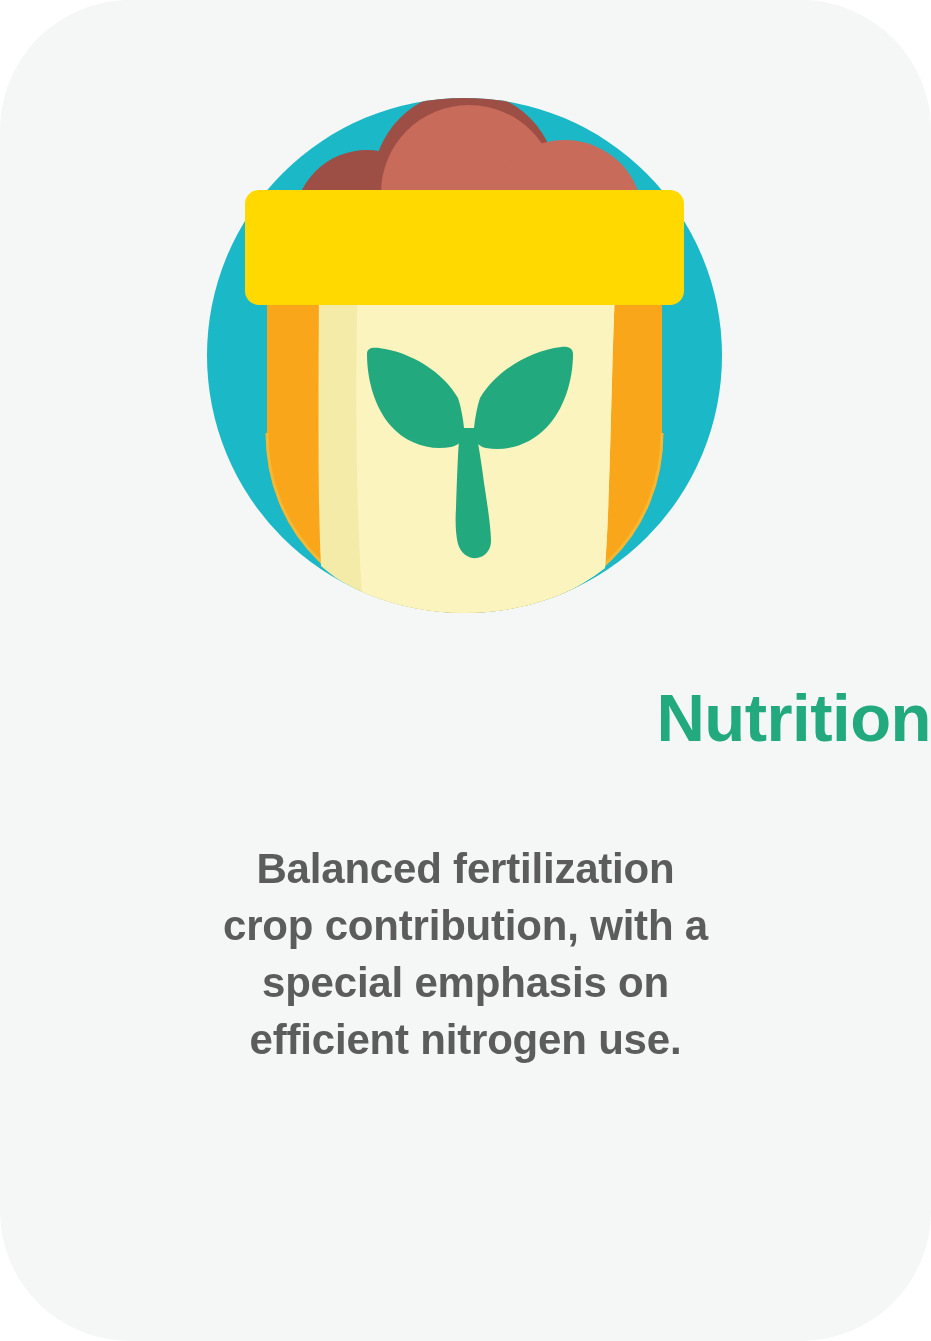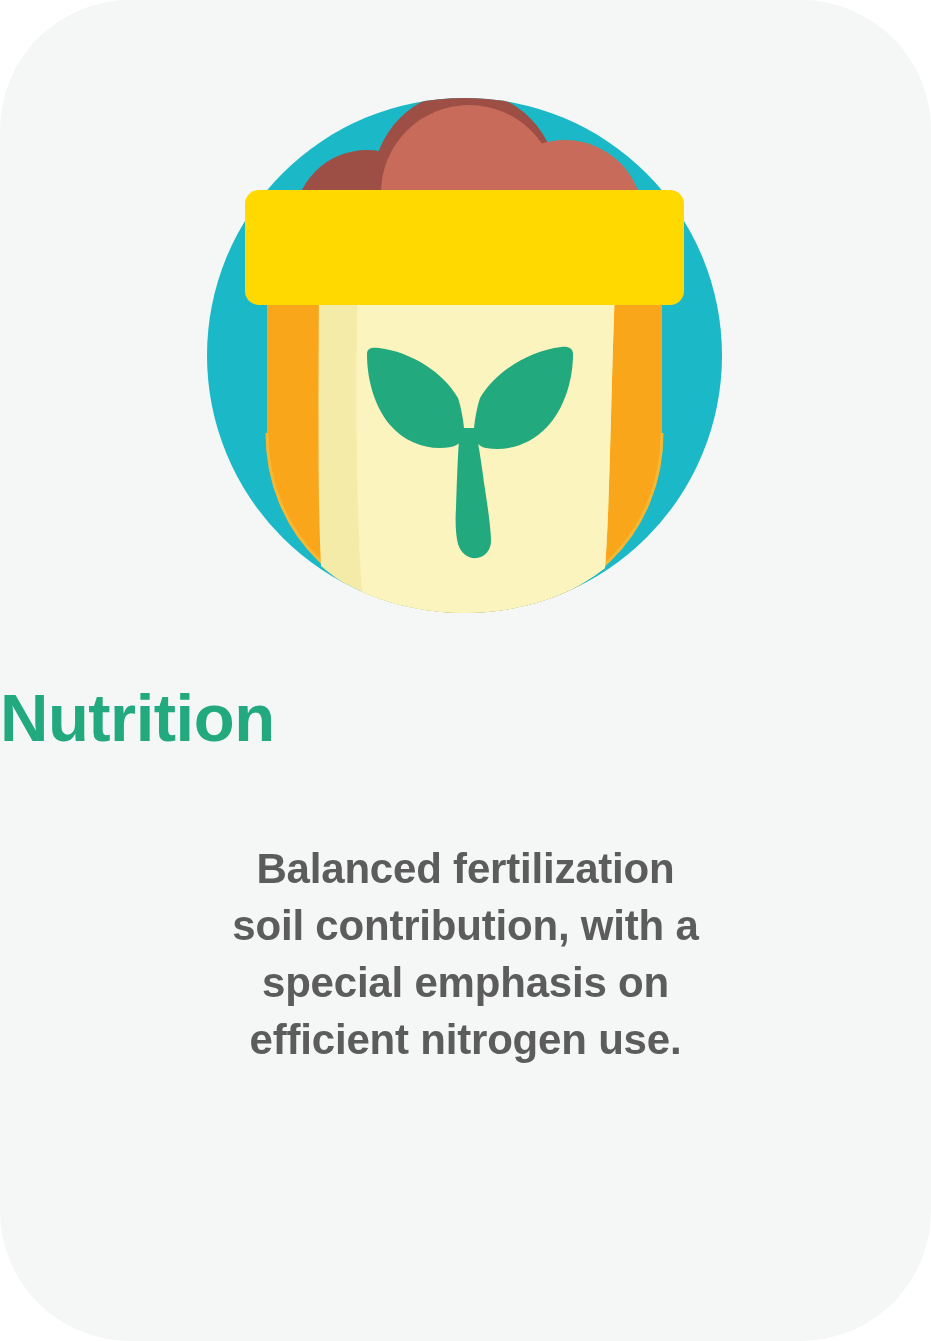--- a/index.html
+++ b/index.html
@@ -38,21 +38,21 @@
     width: 515px;
     height: 515px;
     overflow: visible;
   }
 
   .title {
     position: absolute;
     left: 0;
     top: 684px;
     width: 931px;
-    text-align: left;
+    text-align: right;
     font-size: 67px;
     font-weight: bold;
     letter-spacing: -0.5px;
     color: #22A97E;
     line-height: 1.0;
   }
 
   .desc {
     position: absolute;
     left: 80px;
@@ -117,18 +117,18 @@
         <path d="M251 300 C236 274 204 254 172 250 C165 249 160 250 160 256 C160 284 169 311 184 328 C199 345 222 353 244 349 C254 347 258 340 257 330 C256 320 254 309 251 300 Z"></path>
         <path d="M273 300 C289 273 322 253 354 249 C361 248 366 250 366 256 C366 285 356 312 340 329 C324 346 301 354 279 350 C269 348 266 340 267 330 C268 320 270 309 273 300 Z"></path>
       </g>
     </svg>
   </div>
 
   <div class="title">Nutrition</div>
 
   <div class="desc">
     <span class="line">Balanced fertilization</span>
-    <span class="line">soil contribution, with a</span>
+    <span class="line">crop contribution, with a</span>
     <span class="line">special emphasis on</span>
     <span class="line">efficient nitrogen use.</span>
   </div>
 
 </div>
 
 </body></html>

